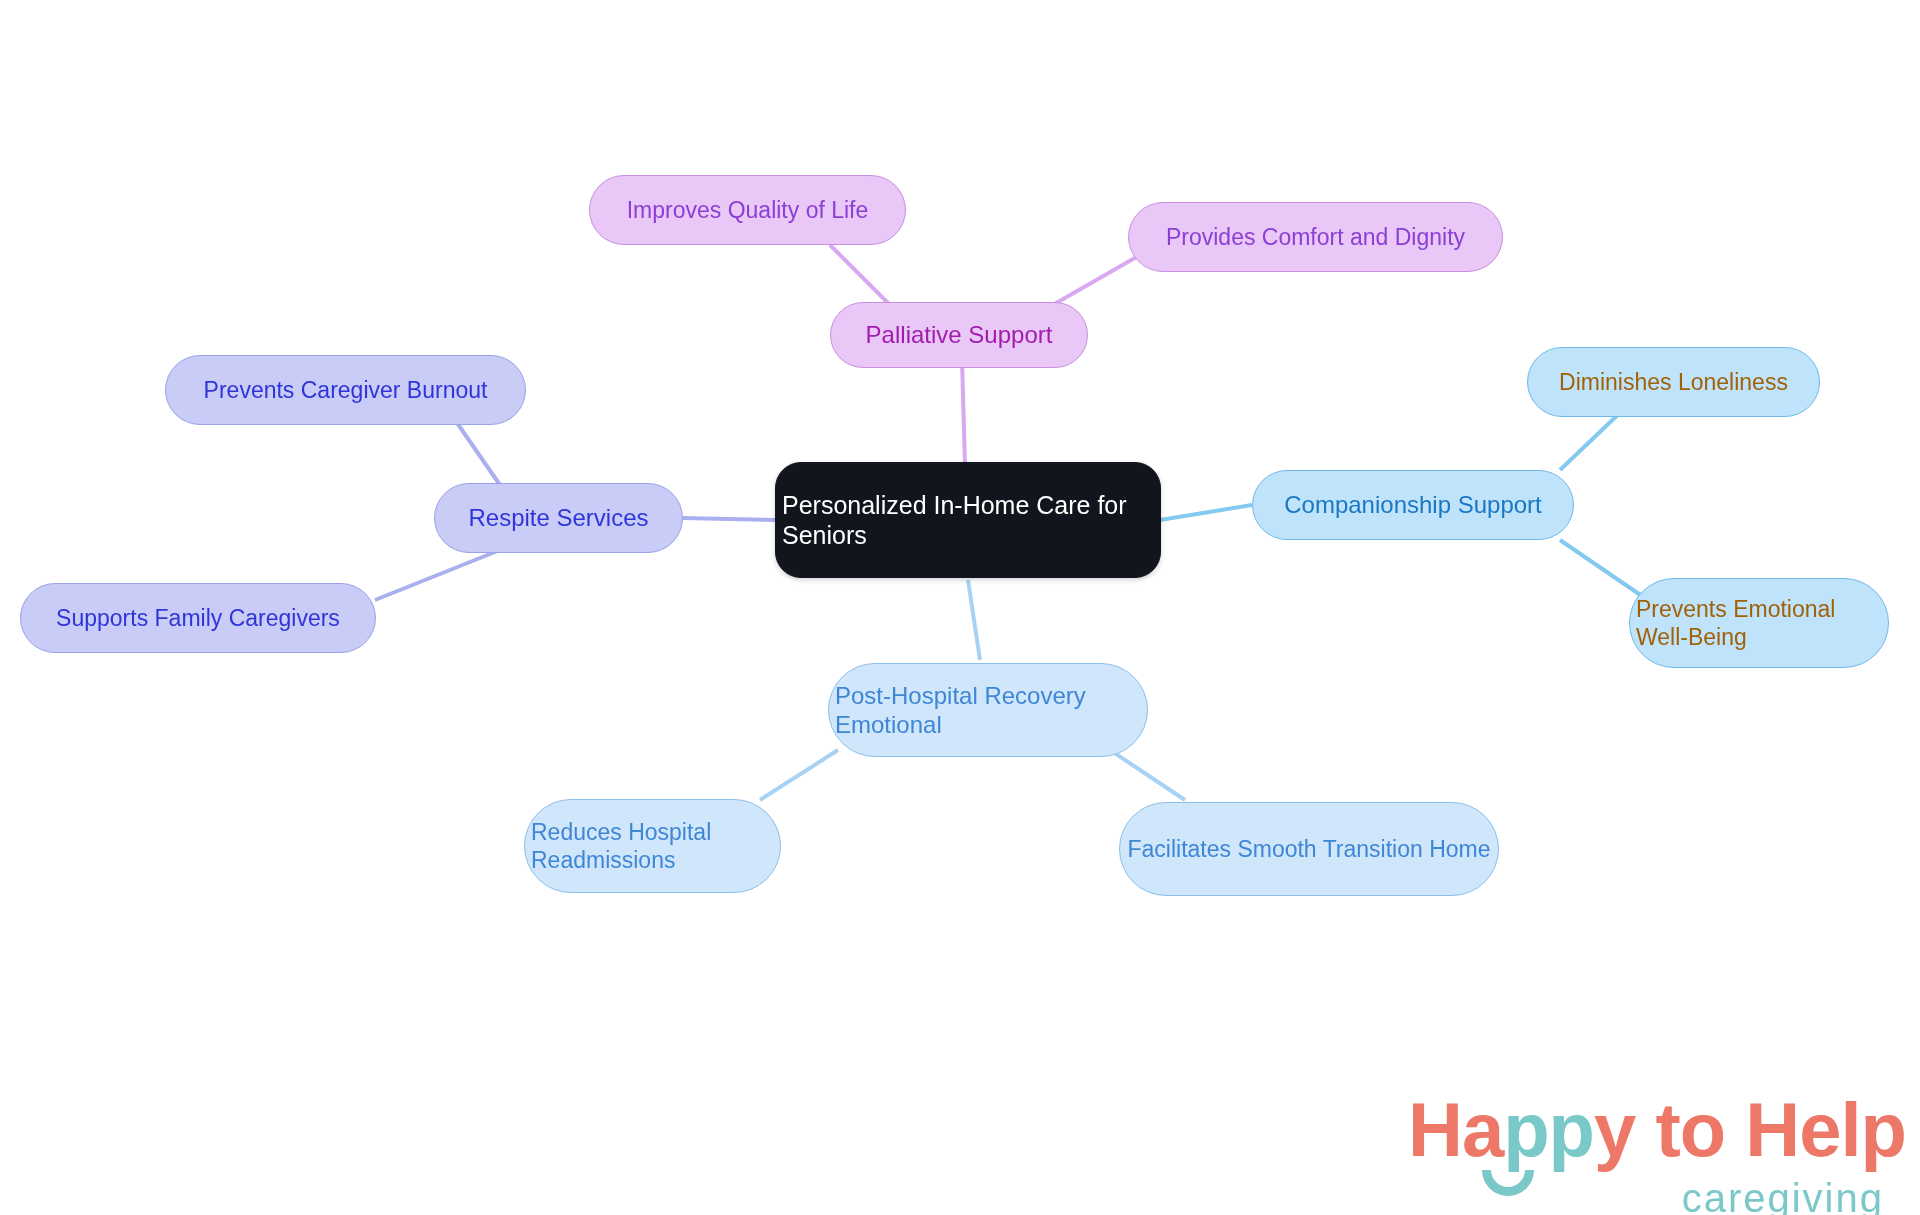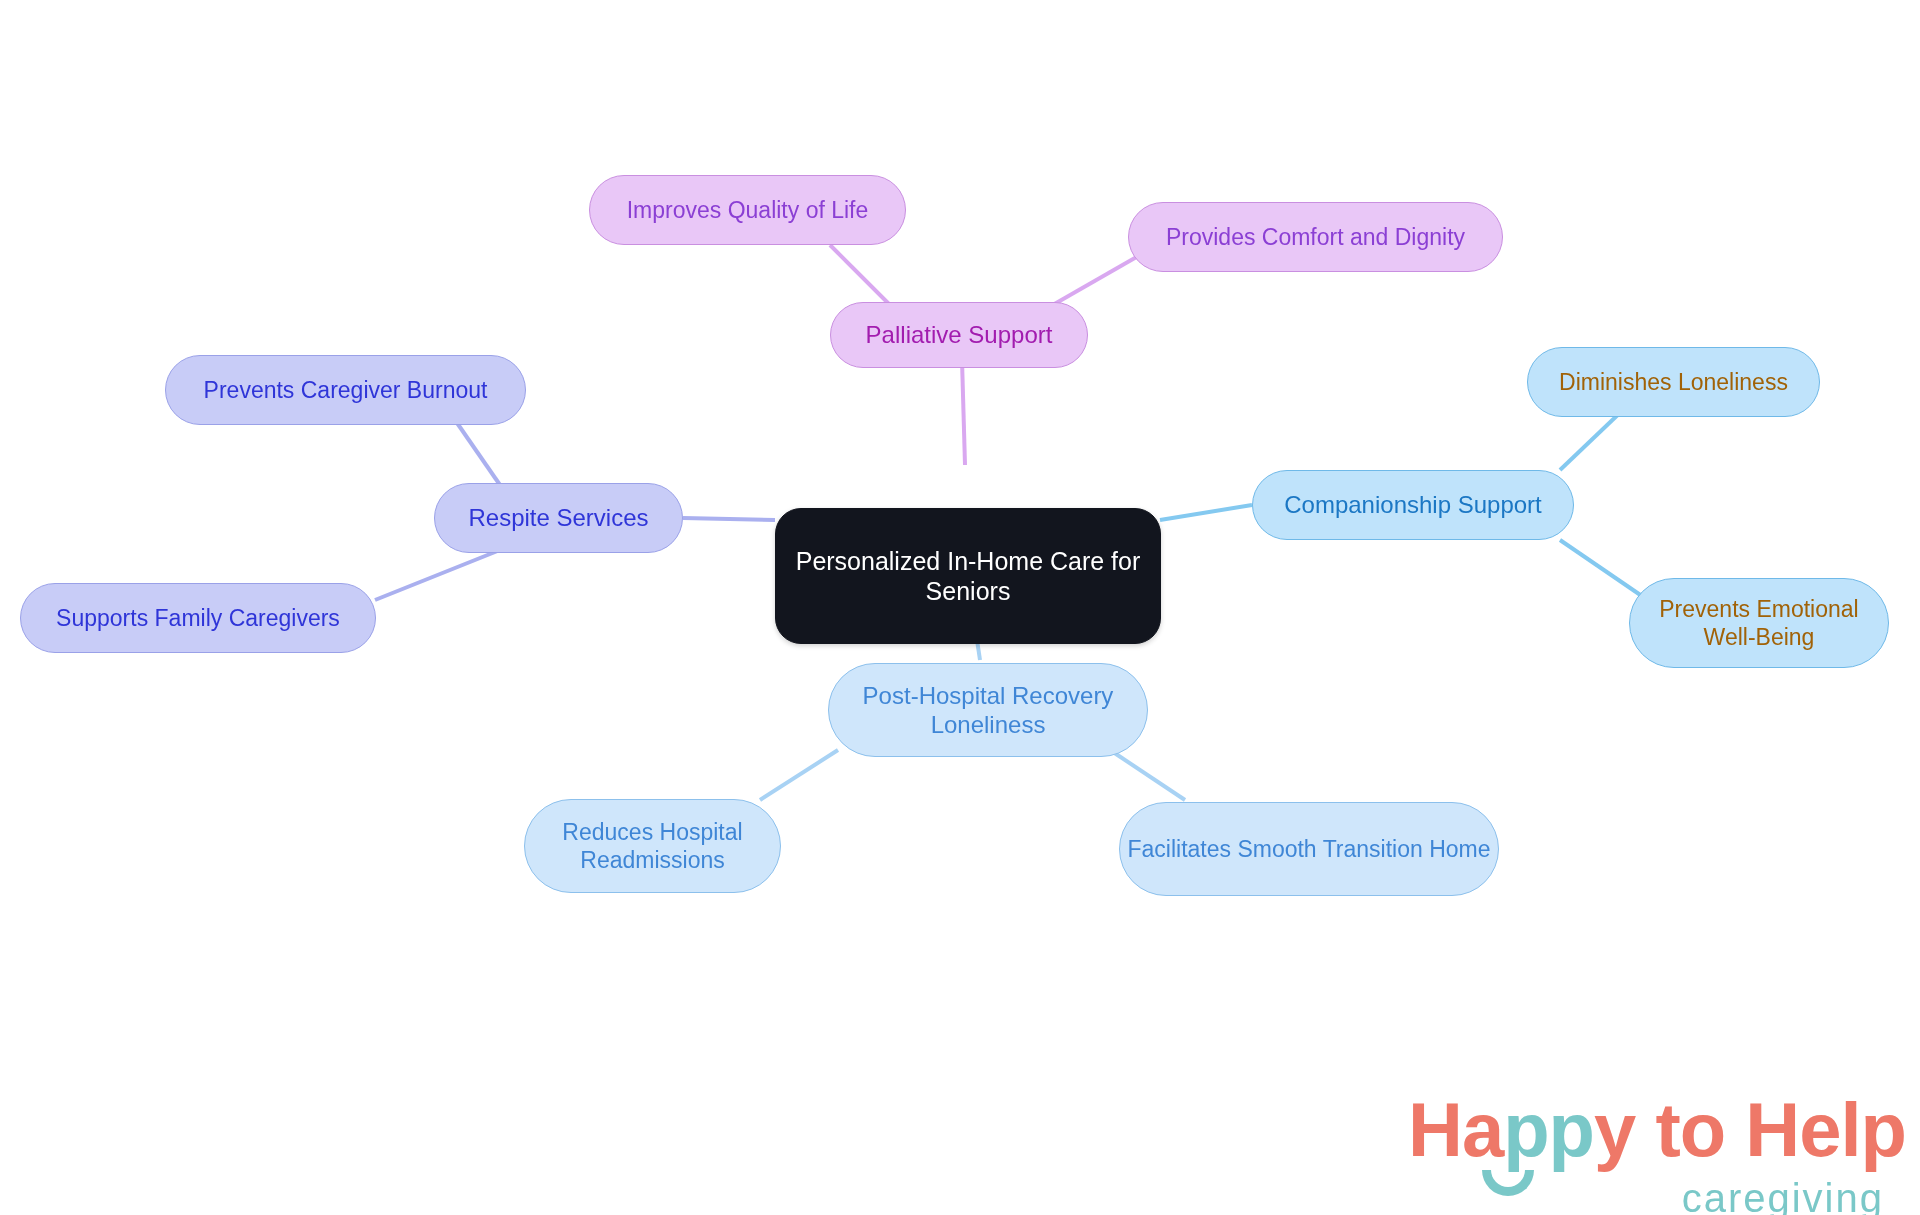--- a/index.html
+++ b/index.html
@@ -9,21 +9,21 @@
     overflow:hidden;position:relative;
   }
   #stage{position:absolute;inset:0;width:1920px;height:1215px;}
 
   
   #edges{position:absolute;left:0;top:0;width:1920px;height:1215px;z-index:1;}
 
   .node{
     position:absolute;z-index:2;box-sizing:border-box;
     display:flex;align-items:center;justify-content:center;
-    text-align:center;border-radius:999px;
+    border-radius:999px;
     border-style:solid;border-width:1.5px;
     line-height:1.22;
     -webkit-font-smoothing:antialiased;
   }
   .node .label{display:block;padding:0 6px;}
 
   
   .root{
     background:#12151e;border-color:#12151e;color:#ffffff;
     font-size:25px;border-radius:26px;
@@ -85,21 +85,21 @@
 
     <line x1="1160" y1="520" x2="1252" y2="505" stroke="#84c9f0" stroke-width="4"></line>
     <line x1="1560" y1="470" x2="1625" y2="408" stroke="#84c9f0" stroke-width="4"></line>
     <line x1="1560" y1="540" x2="1655" y2="605" stroke="#84c9f0" stroke-width="4"></line>
 
     <line x1="968" y1="580" x2="980" y2="660" stroke="#a8d2f4" stroke-width="4"></line>
     <line x1="838" y1="750" x2="760" y2="800" stroke="#a8d2f4" stroke-width="4"></line>
     <line x1="1110" y1="750" x2="1185" y2="800" stroke="#a8d2f4" stroke-width="4"></line>
   </svg>
 
-  <div class="node root" style="left:775px;top:462px;width:386px;height:136px;margin-top:46px;">
+  <div class="node root" style="left:775px;top:462px;width:386px;height:116px;">
     <span class="label">Personalized In-Home Care for Seniors</span>
   </div>
 
   <div class="node c-purple fs-branch" style="left:830px;top:302px;width:258px;height:66px;">
     <span class="label">Palliative Support</span>
   </div>
 
   <div class="node c-purple-leaf fs-leaf" style="left:589px;top:175px;width:317px;height:70px;">
     <span class="label">Improves Quality of Life</span>
   </div>
@@ -126,21 +126,21 @@
 
   <div class="node c-sky-leaf fs-leaf" style="left:1527px;top:347px;width:293px;height:70px;">
     <span class="label">Diminishes Loneliness</span>
   </div>
 
   <div class="node c-sky-leaf fs-leaf" style="left:1629px;top:578px;width:260px;height:90px;">
     <span class="label">Prevents Emotional Well-Being</span>
   </div>
 
   <div class="node c-lblue fs-branch" style="left:828px;top:663px;width:320px;height:94px;">
-    <span class="label">Post-Hospital Recovery Loneliness</span>
+    <span class="label">Post-Hospital Recovery Emotional</span>
   </div>
 
   <div class="node c-lblue-leaf fs-leaf" style="left:524px;top:799px;width:257px;height:94px;">
     <span class="label">Reduces Hospital Readmissions</span>
   </div>
 
   <div class="node c-lblue-leaf fs-leaf" style="left:1119px;top:802px;width:380px;height:94px;">
     <span class="label">Facilitates Smooth Transition Home</span>
   </div>
 

